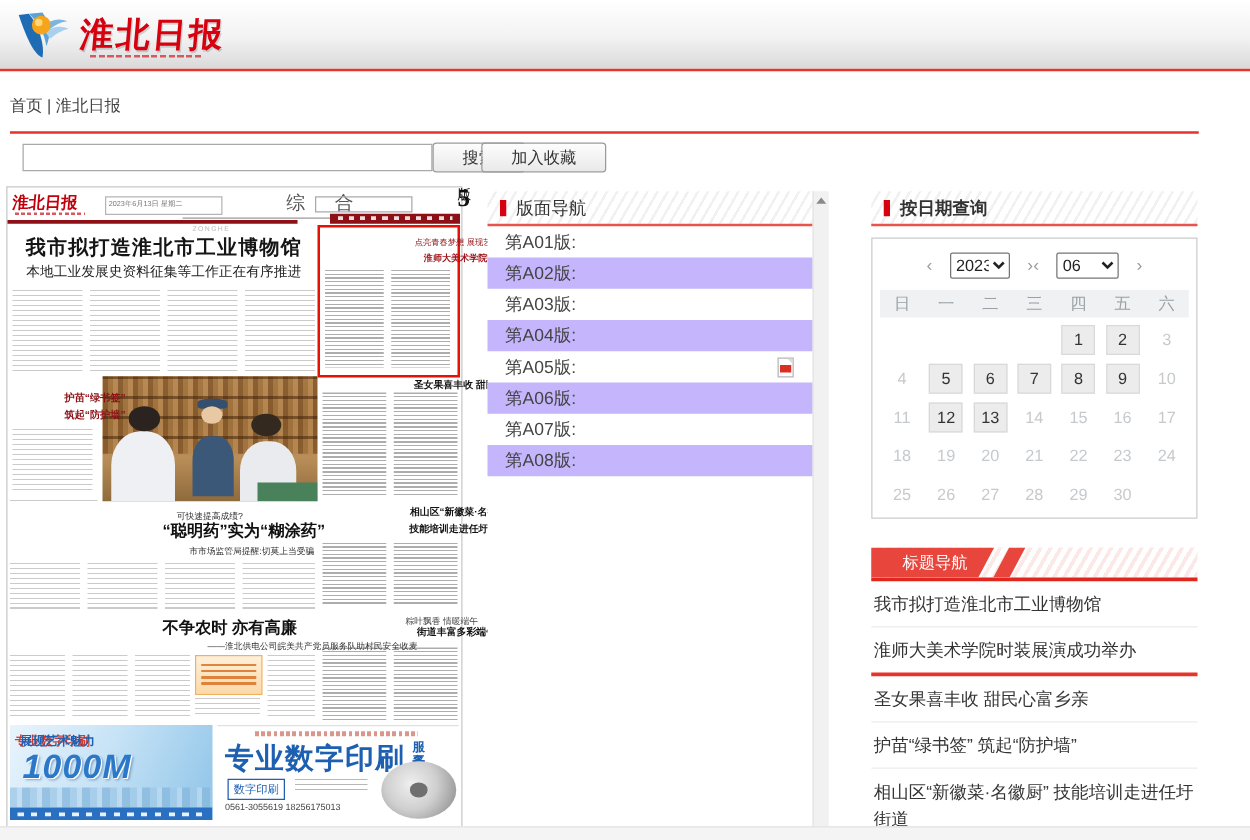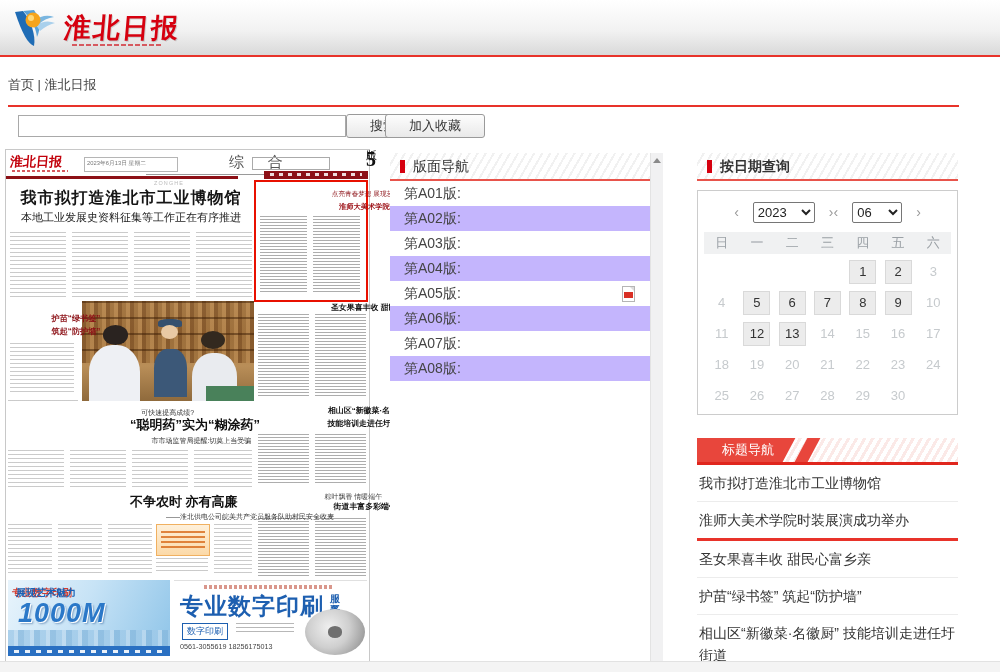--- a/index.html
+++ b/index.html
@@ -119,21 +119,21 @@
   .scrolltrack{position:absolute;right:0;top:0;width:12px;height:508px;background:#f1f1f2;border-left:1px solid #e3e3e3;cursor:pointer;}
   .scroll-up{position:absolute;left:2px;top:5px;width:0;height:0;border-left:4px solid transparent;border-right:4px solid transparent;border-bottom:5px solid #8a8a8a;}
 
   
   .right-col{position:absolute;left:697px;top:153px;width:261px;}
   .right-col .sec-hdr{width:251px;font-weight:bold;}
   .calendar{position:absolute;left:0;top:37px;width:259px;height:223px;border:1px solid #ccc;background:#fff;}
   .cal-nav{display:flex;align-items:center;justify-content:center;margin-top:10px;height:22px;}
   .cal-arrow{color:#999;font-size:14px;line-height:20px;cursor:pointer;padding:0 2px;}
   .cal-nav select{font-size:13px;height:21px;border:1px solid #767676;border-radius:2px;background:#fff;color:#222;margin:0 12px;}
-  .cal-nav .sel-year{width:62px;}
+  .cal-nav .sel-year{width:48px;}
   .cal-nav .sel-month{width:50px;}
   .cal-week{display:grid;grid-template-columns:repeat(7,1fr);margin:9px 6px 0;height:22px;background:#f0f1f2;
     color:#9aa0a5;font-size:13px;line-height:22px;text-align:center;}
   .cal-grid{display:grid;grid-template-columns:repeat(7,1fr);margin:2px 6px 0;grid-auto-rows:31px;align-items:center;justify-items:center;}
   .day{font-size:13px;color:#c6cacd;text-align:center;}
   .day.on{width:25px;height:22px;line-height:22px;background:#ececec;border:1px solid #d9d9d9;color:#333;cursor:pointer;}
 
   .banner{position:absolute;left:0;top:285px;width:261px;height:24px;border-bottom:3px solid #e0261d;
     background:repeating-linear-gradient(120deg,#ffffff 0 4px,#fbe9e7 4px 7px);overflow:hidden;}
   .banner .tab{position:absolute;left:-8px;top:0;width:100px;height:24px;background:#e8463c;transform:skewX(-28deg);}

